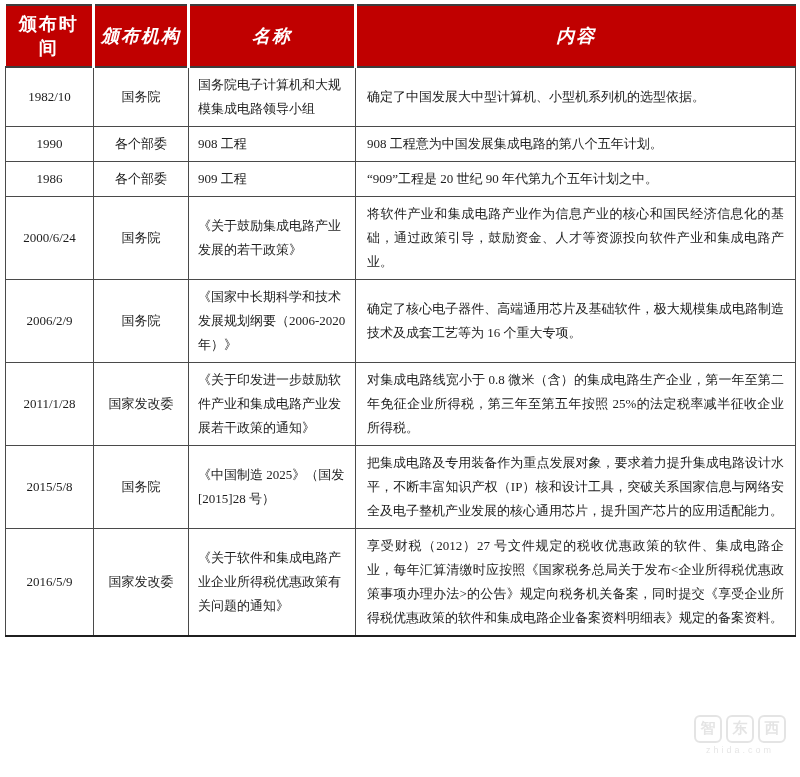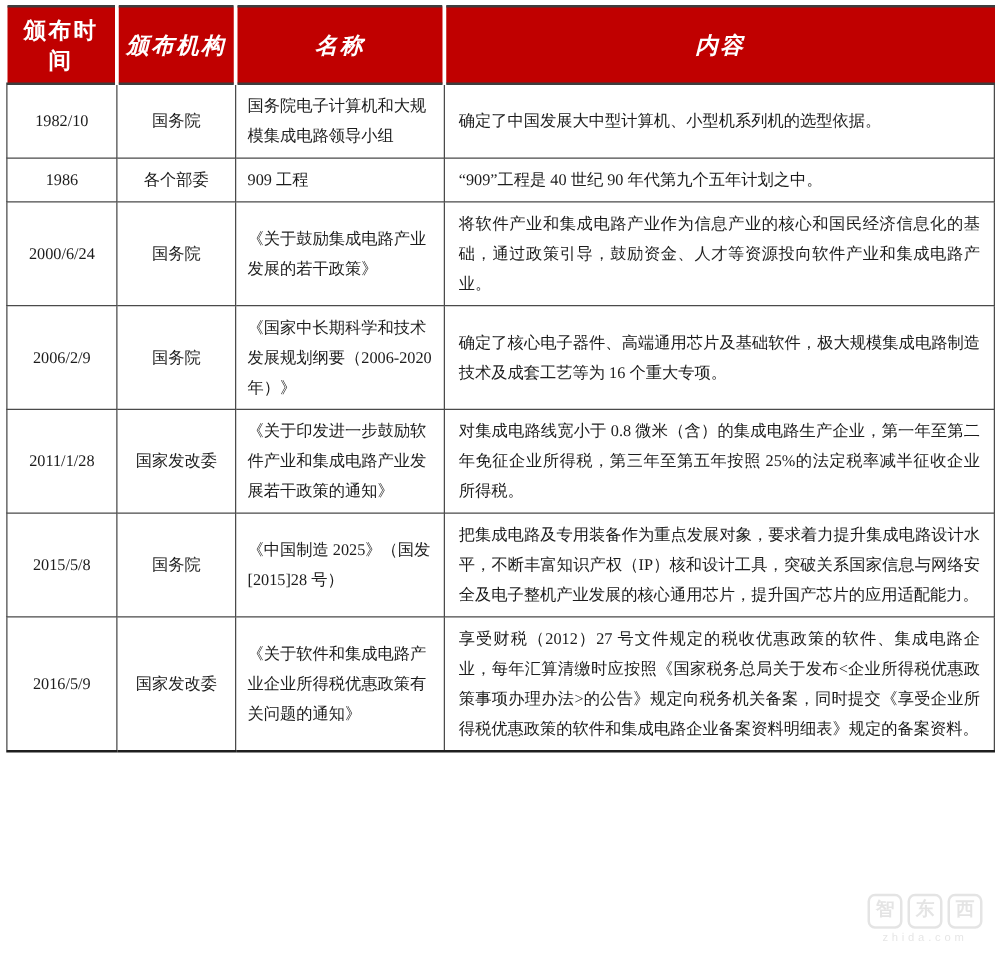--- a/index.html
+++ b/index.html
@@ -124,24 +124,30 @@
         </tr>
       </thead>
       <tbody>
         <tr>
           <td class="cell-time">1982/10</td>
           <td class="cell-agency">国务院</td>
           <td class="cell-name">国务院电子计算机和大规模集成电路领导小组</td>
           <td class="cell-content">确定了中国发展大中型计算机、小型机系列机的选型依据。</td>
         </tr>
         <tr>
+          <td class="cell-time">1990</td>
+          <td class="cell-agency">各个部委</td>
+          <td class="cell-name">908 工程</td>
+          <td class="cell-content">908 工程意为中国发展集成电路的第八个五年计划。</td>
+        </tr>
+        <tr>
           <td class="cell-time">1986</td>
           <td class="cell-agency">各个部委</td>
           <td class="cell-name">909 工程</td>
-          <td class="cell-content">“909”工程是 40 世纪 90 年代第九个五年计划之中。</td>
+          <td class="cell-content">“909”工程是 20 世纪 90 年代第九个五年计划之中。</td>
         </tr>
         <tr>
           <td class="cell-time">2000/6/24</td>
           <td class="cell-agency">国务院</td>
           <td class="cell-name">《关于鼓励集成电路产业发展的若干政策》</td>
           <td class="cell-content">将软件产业和集成电路产业作为信息产业的核心和国民经济信息化的基础，通过政策引导，鼓励资金、人才等资源投向软件产业和集成电路产业。</td>
         </tr>
         <tr>
           <td class="cell-time">2006/2/9</td>
           <td class="cell-agency">国务院</td>

